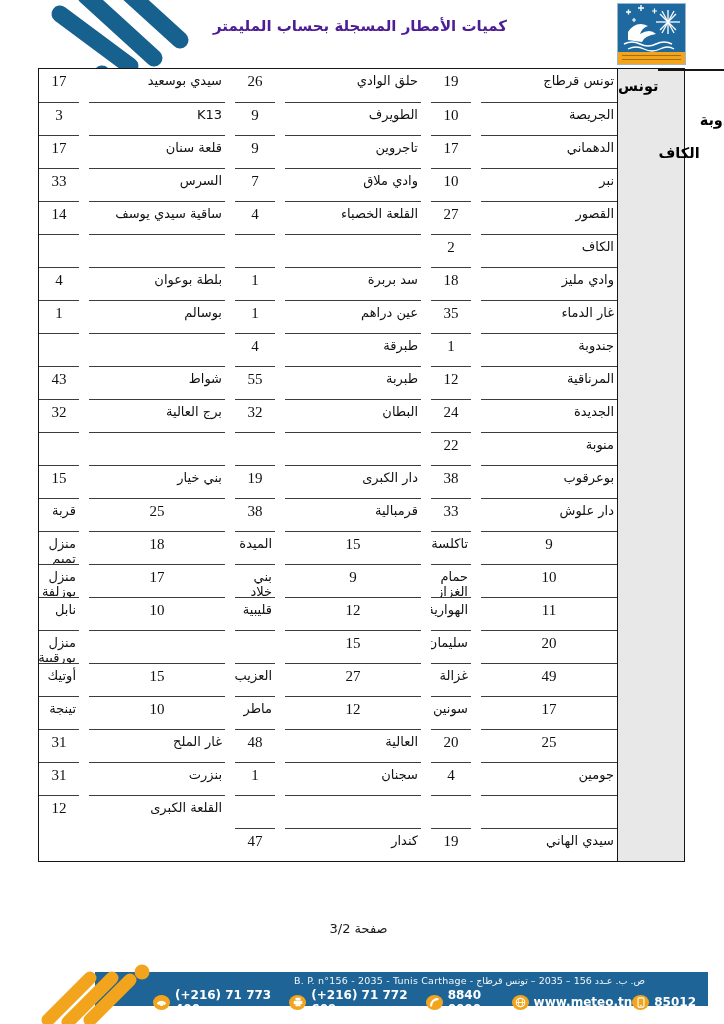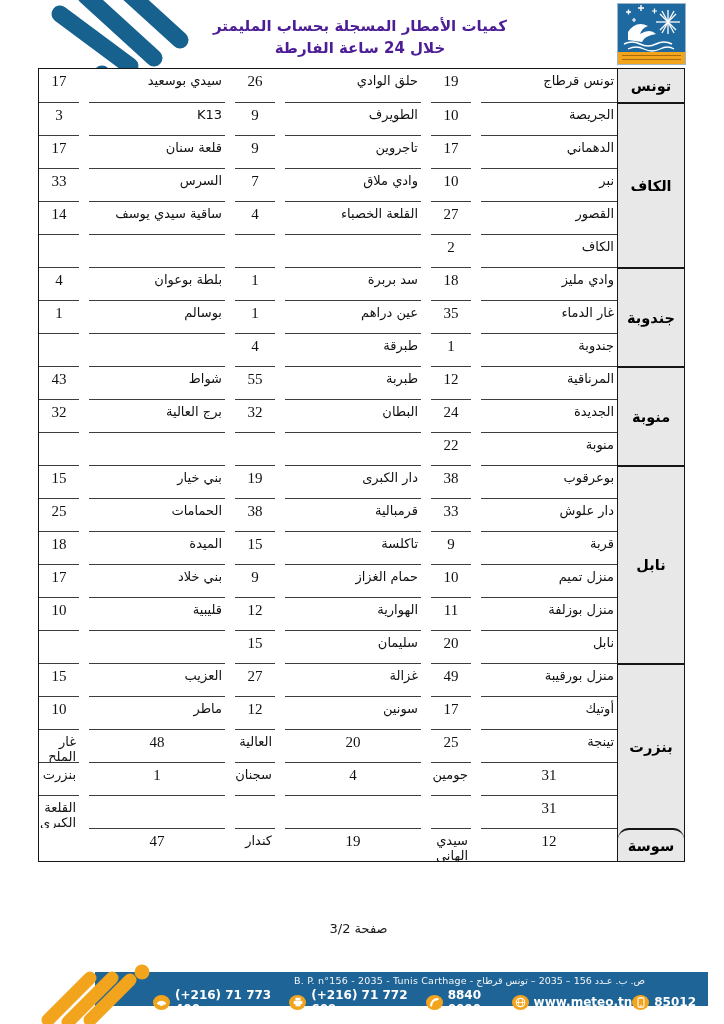--- a/index.html
+++ b/index.html
@@ -34,21 +34,21 @@
   }
   .cell{box-sizing:border-box;border-top:1px solid #3c3c3c;padding-top:4px;overflow:hidden;}
   .cell.top{border-top:none;}
   .cell.station{direction:rtl;text-align:right;padding-left:2px;padding-right:3px;}
   .cell.value{
     text-align:center;direction:ltr;
     font-family:"Liberation Serif","DejaVu Serif",serif;font-size:15px;
   }
   .region-strip{
     width:66px;background:#e8e8e8;border-left:1.5px solid #161616;
-    display:flex;flex-direction:column;box-sizing:content-box;
+    display:flex;box-sizing:content-box;
   }
   .region-cell{
     box-sizing:border-box;border-top:2px solid #161616;
     display:flex;align-items:center;justify-content:center;
     font-weight:bold;font-size:14.5px;direction:rtl;color:#000;
   }
   .region-cell.first{border-top:none;}
   
   .page-number{
     position:absolute;left:0;right:7px;top:921px;text-align:center;
@@ -82,21 +82,20 @@
     <g stroke="#16618e" stroke-width="17" stroke-linecap="round" fill="none">
       <line x1="100" y1="-20" x2="166" y2="40"></line>
       <line x1="72" y1="-4" x2="140" y2="58"></line>
       <line x1="46" y1="14" x2="116" y2="66"></line>
     </g>
     <circle cx="88" cy="74" r="8.5" fill="#16618e"></circle>
   </svg>
 
   <div class="title-block">
     <div>كميات الأمطار المسجلة بحساب المليمتر</div>
-    <div>خلال 24 ساعة الفارطة</div>
   </div>
 
   <div class="inm-logo">
     <div class="inm-blue">
       <svg width="67" height="48" viewBox="0 0 67 48">
         <g fill="#ffffff">
           <path d="M8 8 h5 M10.5 5.5 v5" stroke="#fff" stroke-width="1.4"></path>
           <path d="M20 4 h6 M23 1 v6" stroke="#fff" stroke-width="1.4"></path>
           <path d="M34 7 h5 M36.5 4.5 v5" stroke="#fff" stroke-width="1.2"></path>
           <path d="M14 16 h4 M16 14 v4" stroke="#fff" stroke-width="1.2"></path>
@@ -198,21 +197,20 @@
       <div class="cell station">بوعرقوب</div>
       <div class="cell value">38</div>
       <div class="cell station">دار الكبرى</div>
       <div class="cell value">19</div>
       <div class="cell station">بني خيار</div>
       <div class="cell value">15</div>
       <div class="cell station">دار علوش</div>
       <div class="cell value">33</div>
       <div class="cell station">قرمبالية</div>
       <div class="cell value">38</div>
-      <div class="cell station">الحمامات</div>
       <div class="cell value">25</div>
       <div class="cell station">قربة</div>
       <div class="cell value">9</div>
       <div class="cell station">تاكلسة</div>
       <div class="cell value">15</div>
       <div class="cell station">الميدة</div>
       <div class="cell value">18</div>
       <div class="cell station">منزل تميم</div>
       <div class="cell value">10</div>
       <div class="cell station">حمام الغزاز</div>

